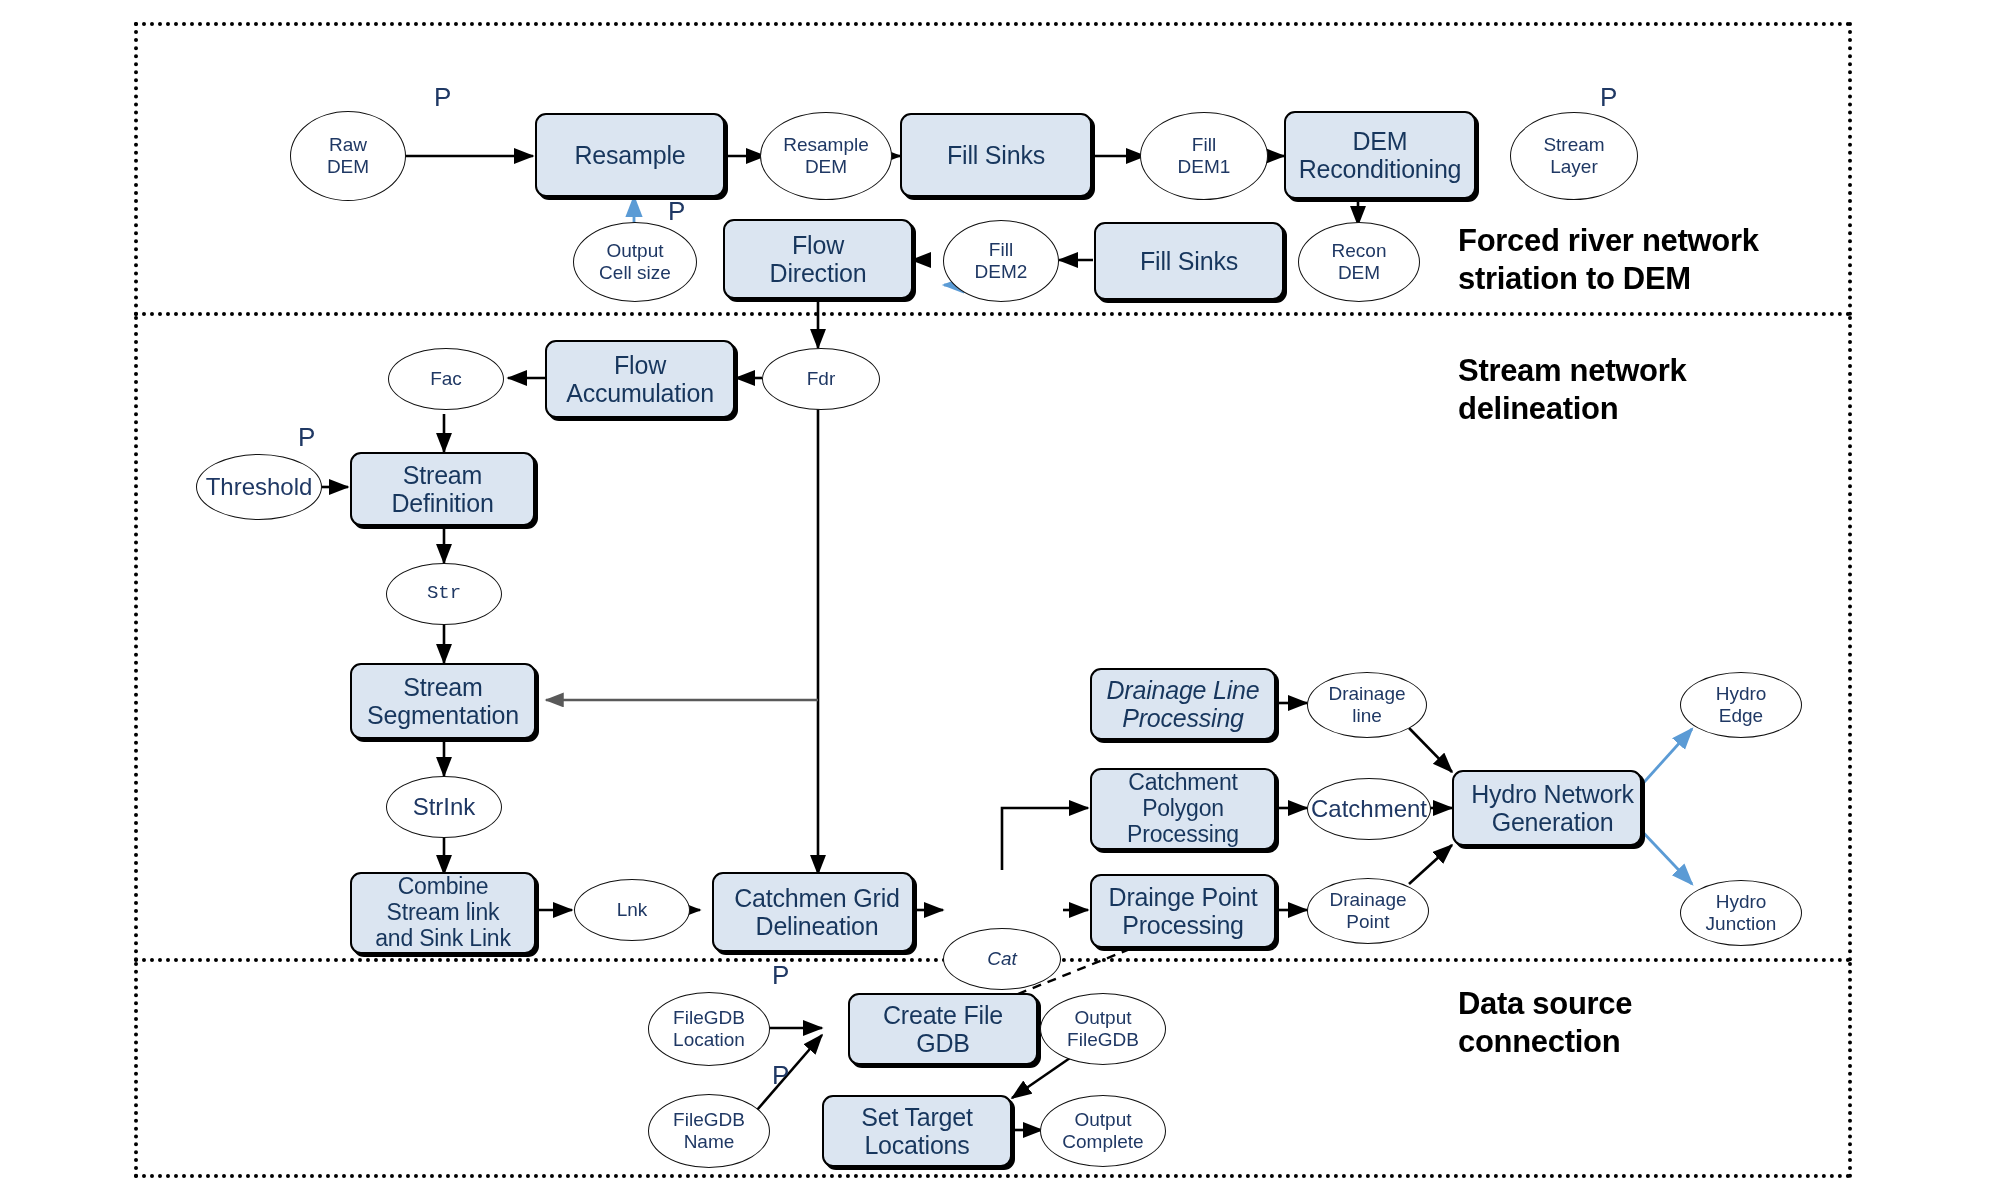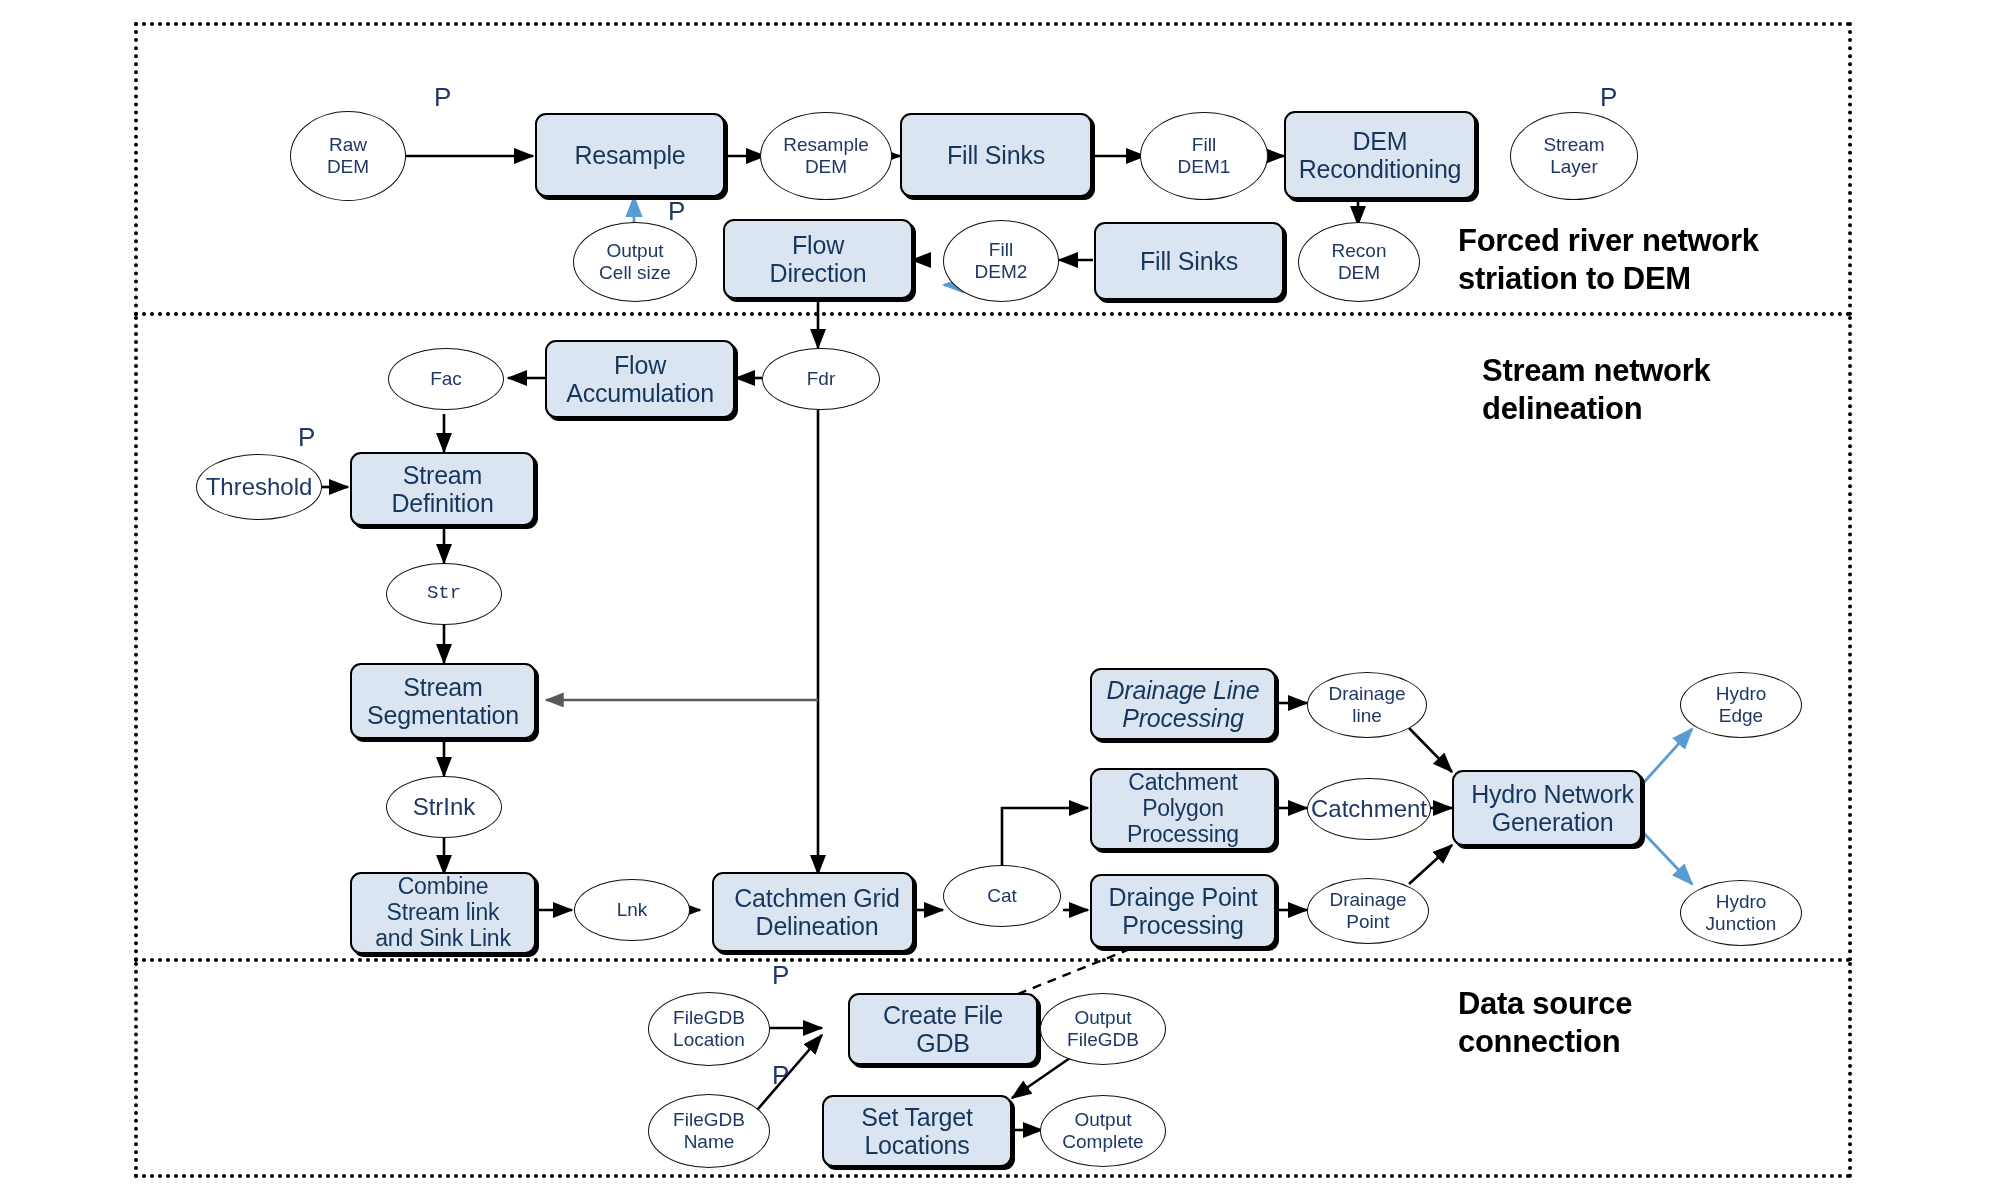--- a/index.html
+++ b/index.html
@@ -148,21 +148,21 @@
 
   <div class="datum" style="left:943px;top:220px;width:116px;height:82px;">Fill<br>DEM2</div>
 
   <div class="proc" style="left:723px;top:219px;width:190px;height:80px;">Flow<br>Direction</div>
 
   <div class="datum" style="left:573px;top:222px;width:124px;height:80px;">Output<br>Cell size</div>
   <div class="plab" style="left:668px;top:198px;">P</div>
 
   <div class="seclab" style="left:1458px;top:222px;width:380px;">Forced river network<br>striation to DEM</div>
 
-  <div class="seclab" style="left:1458px;top:352px;width:340px;margin-left:24px;">Stream network<br>delineation</div>
+  <div class="seclab" style="left:1458px;top:352px;width:340px;">Stream network<br>delineation</div>
 
   <div class="datum" style="left:762px;top:348px;width:118px;height:62px;">Fdr</div>
 
   <div class="proc" style="left:545px;top:340px;width:190px;height:78px;">Flow<br>Accumulation</div>
 
   <div class="datum" style="left:388px;top:348px;width:116px;height:62px;">Fac</div>
 
   <div class="datum tiny" style="left:196px;top:454px;width:126px;height:66px;">Threshold</div>
   <div class="plab" style="left:298px;top:424px;">P</div>
 
@@ -173,21 +173,21 @@
   <div class="proc" style="left:350px;top:663px;width:186px;height:76px;">Stream<br>Segmentation</div>
 
   <div class="datum tiny" style="left:386px;top:776px;width:116px;height:62px;">StrInk</div>
 
   <div class="proc sm" style="left:350px;top:872px;width:186px;height:82px;">Combine<br>Stream link<br>and Sink Link</div>
 
   <div class="datum" style="left:574px;top:879px;width:116px;height:62px;">Lnk</div>
 
   <div class="proc" style="left:712px;top:872px;width:202px;height:80px;padding-left:12px;">Catchmen Grid<br>Delineation</div>
 
-  <div class="datum" style="left:943px;top:865px;width:118px;height:62px;">Cat</div>
+  <div class="datum" style="left:943px;top:928px;width:118px;height:62px;font-style:italic;">Cat</div>
 
   <div class="proc" style="left:1090px;top:668px;width:186px;height:72px;font-style:italic;">Drainage Line<br>Processing</div>
 
   <div class="datum" style="left:1307px;top:672px;width:120px;height:66px;">Drainage<br>line</div>
 
   <div class="proc sm" style="left:1090px;top:768px;width:186px;height:82px;">Catchment<br>Polygon<br>Processing</div>
 
   <div class="datum tiny" style="left:1307px;top:778px;width:124px;height:62px;">Catchment</div>
 
   <div class="proc" style="left:1090px;top:874px;width:186px;height:74px;">Drainge Point<br>Processing</div>

